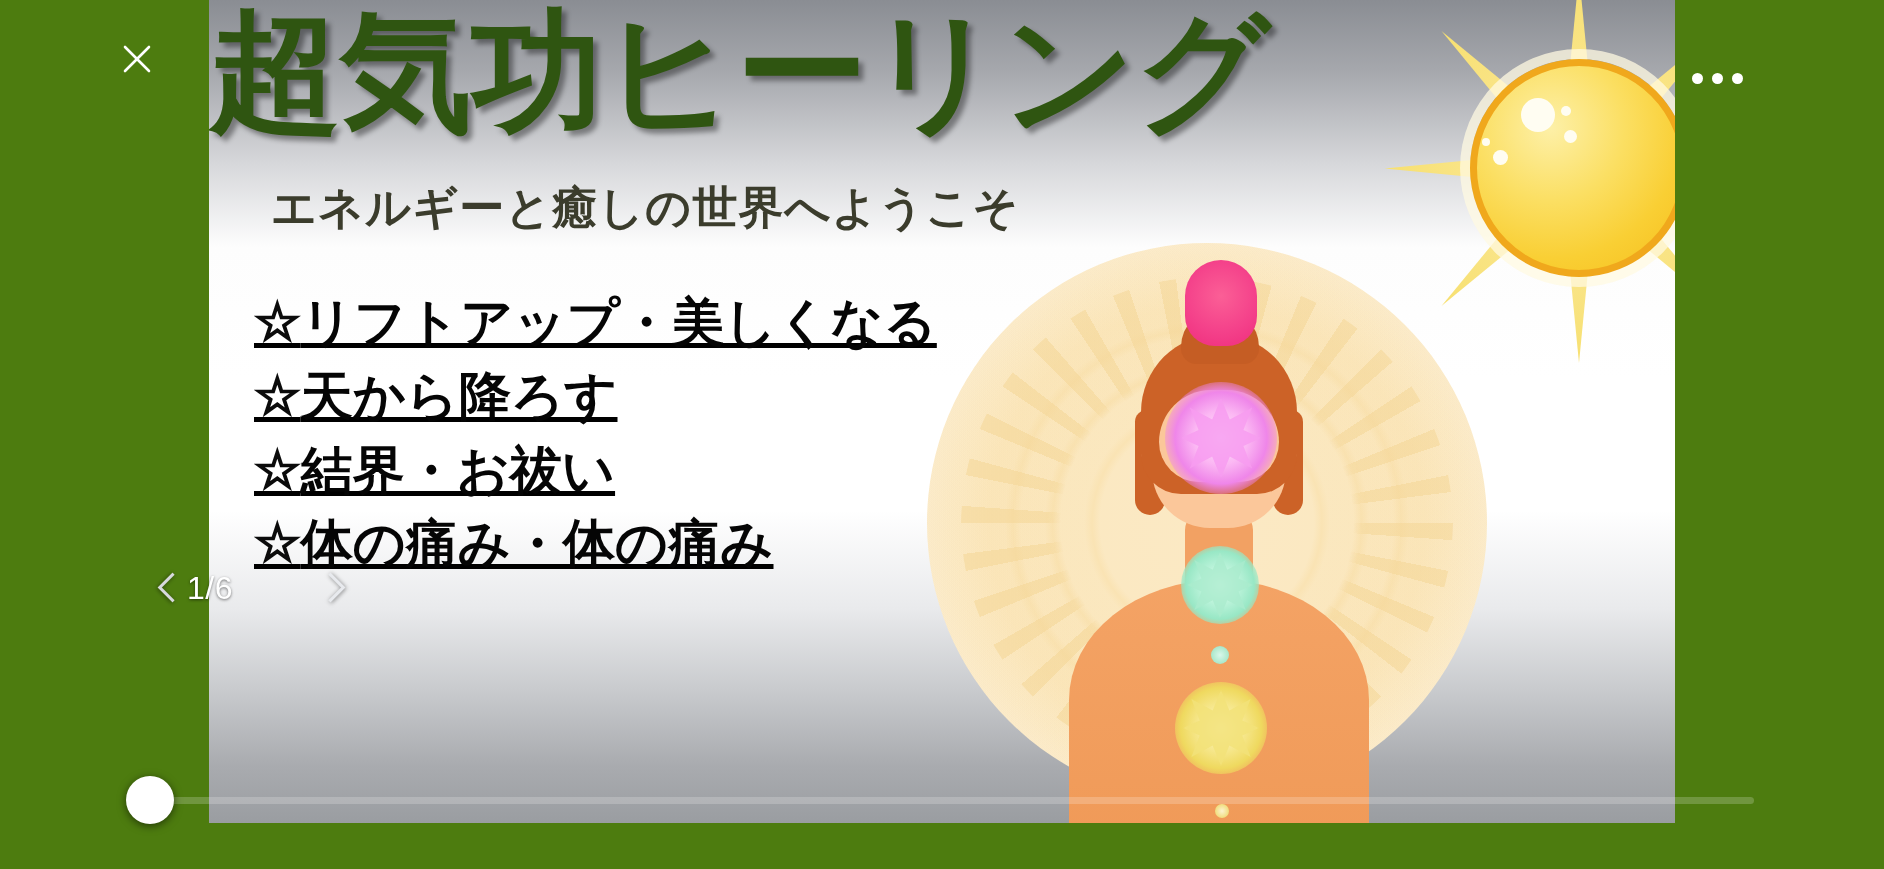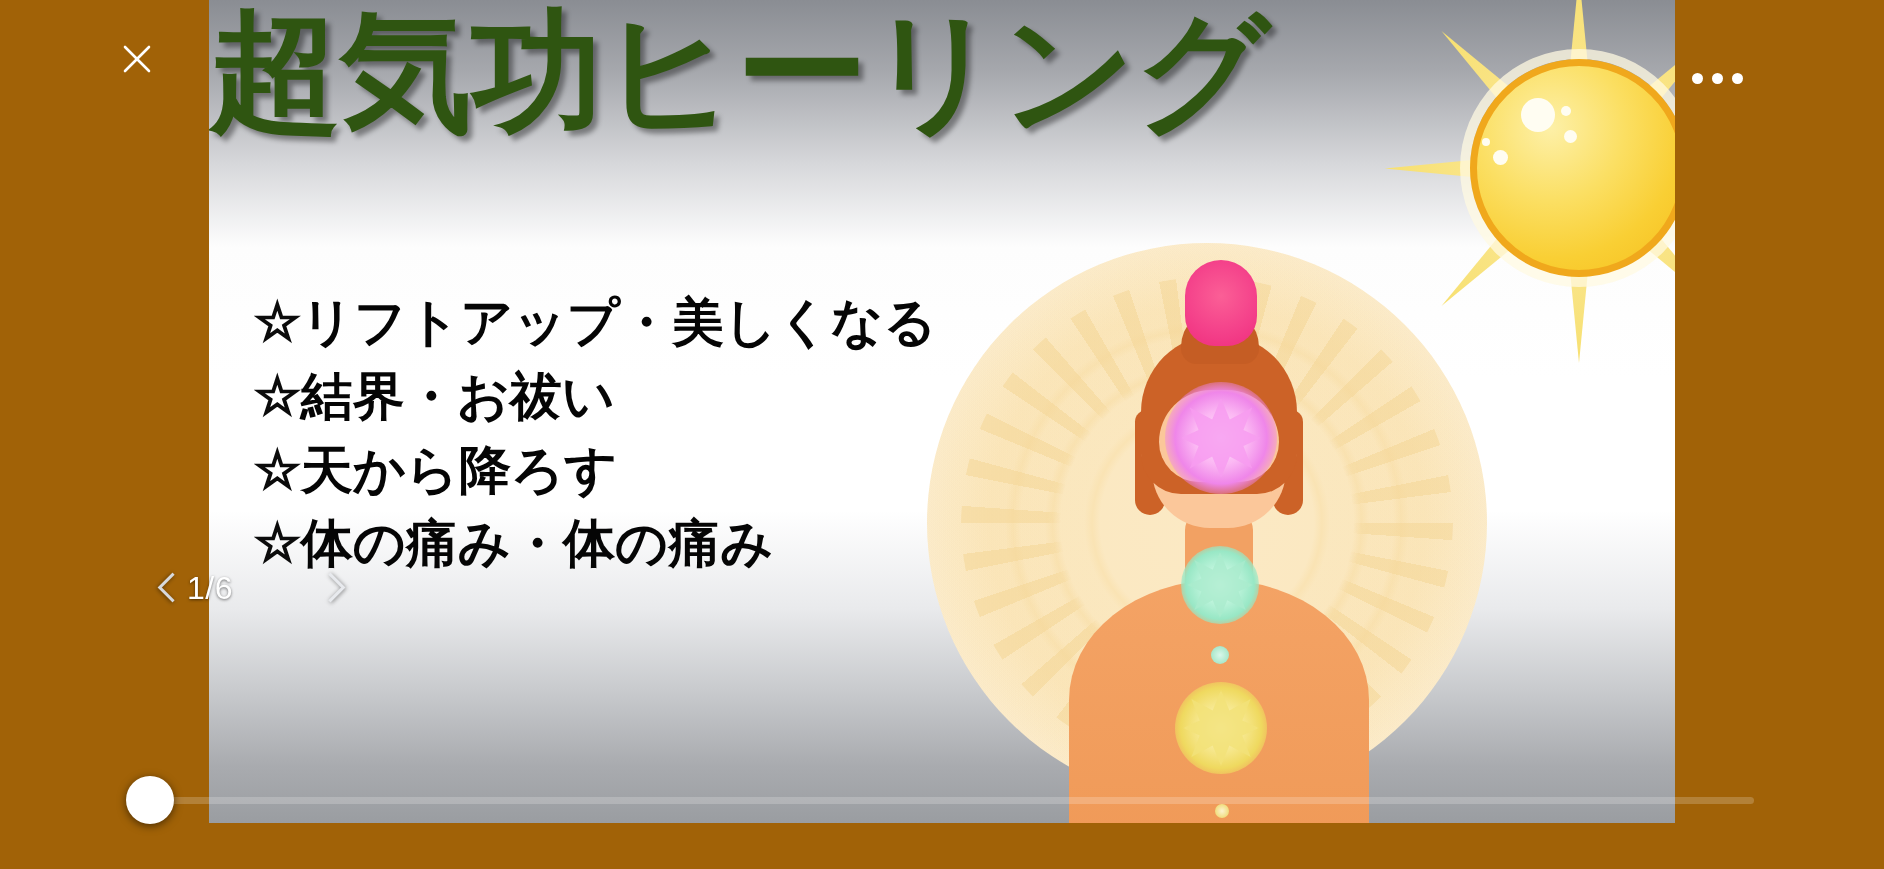--- a/index.html
+++ b/index.html
@@ -3,21 +3,21 @@
 <meta charset="utf-8">
 <style>
   html,body{margin:0;padding:0;}
   body{
     width:1884px;height:869px;overflow:hidden;
     background:#12141a;
     font-family:"Liberation Sans","DejaVu Sans",sans-serif;
     position:relative;
   }
   
-  #viewer{position:absolute;inset:0;background:#a16207;}
+  #viewer{position:absolute;inset:0;background:#4d7c0f;}
 
   .close-btn{
     position:absolute;left:113px;top:35px;width:48px;height:48px;
     display:flex;align-items:center;justify-content:center;cursor:pointer;z-index:40;
   }
   .close-btn svg{display:block;}
 
   .more-btn{
     position:absolute;left:1687px;top:58px;width:60px;height:40px;
     display:flex;align-items:center;justify-content:center;gap:9px;cursor:pointer;z-index:40;
@@ -166,21 +166,21 @@
     font-size:132px;line-height:1.18;font-weight:700;letter-spacing:-1px;
     color:#2f5511;
     text-shadow:5px 5px 5px rgba(0,0,0,.38);
     white-space:nowrap;
   }
   .slide-subtitle{
     position:absolute;left:62px;top:178px;
     font-size:45px;font-weight:700;letter-spacing:1px;color:#3b3c2c;
     white-space:nowrap;
   }
-  .bullets{position:absolute;left:45px;top:286px;width:900px;}
+  .bullets{position:absolute;left:45px;top:286px;width:900px;text-decoration:underline;}
   .bullet{
     font-size:52px;font-weight:700;color:#050505;line-height:1.42;
     white-space:nowrap;letter-spacing:0px;
   }
   .bullet .star-g{
     color:transparent;
     -webkit-text-stroke:2.4px #0b0b0b;
     text-shadow:none;
   }
 
@@ -298,30 +298,31 @@
       <div class="chakra ck-solar">
           <div class="glow"></div>
           <div class="star"></div>
         </div>
       <div class="chakra ck-dot2">
           <div class="glow"></div>
         </div>
     </div>
 
     <div class="slide-title">超気功ヒーリング</div>
+    <div class="slide-subtitle">エネルギーと癒しの世界へようこそ</div>
 
     <div class="bullets">
       <div class="bullet">
         <span class="star-g">☆</span><span>リフトアップ・美しくなる</span>
       </div>
       <div class="bullet">
+        <span class="star-g">☆</span><span>天から降ろす</span>
+      </div>
+      <div class="bullet">
         <span class="star-g">☆</span><span>結界・お祓い</span>
-      </div>
-      <div class="bullet">
-        <span class="star-g">☆</span><span>天から降ろす</span>
       </div>
       <div class="bullet">
         <span class="star-g">☆</span><span>体の痛み・体の痛み</span>
       </div>
     </div>
   </div>
 
   <div class="nav-prev">
       <span class="chev"></span>
     </div>

